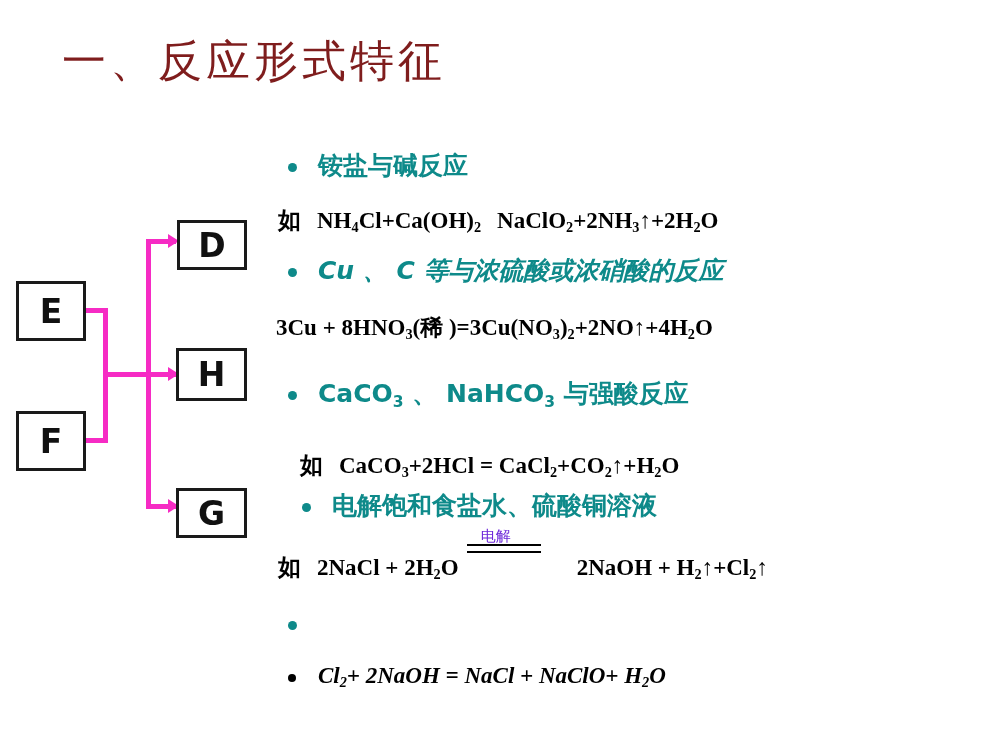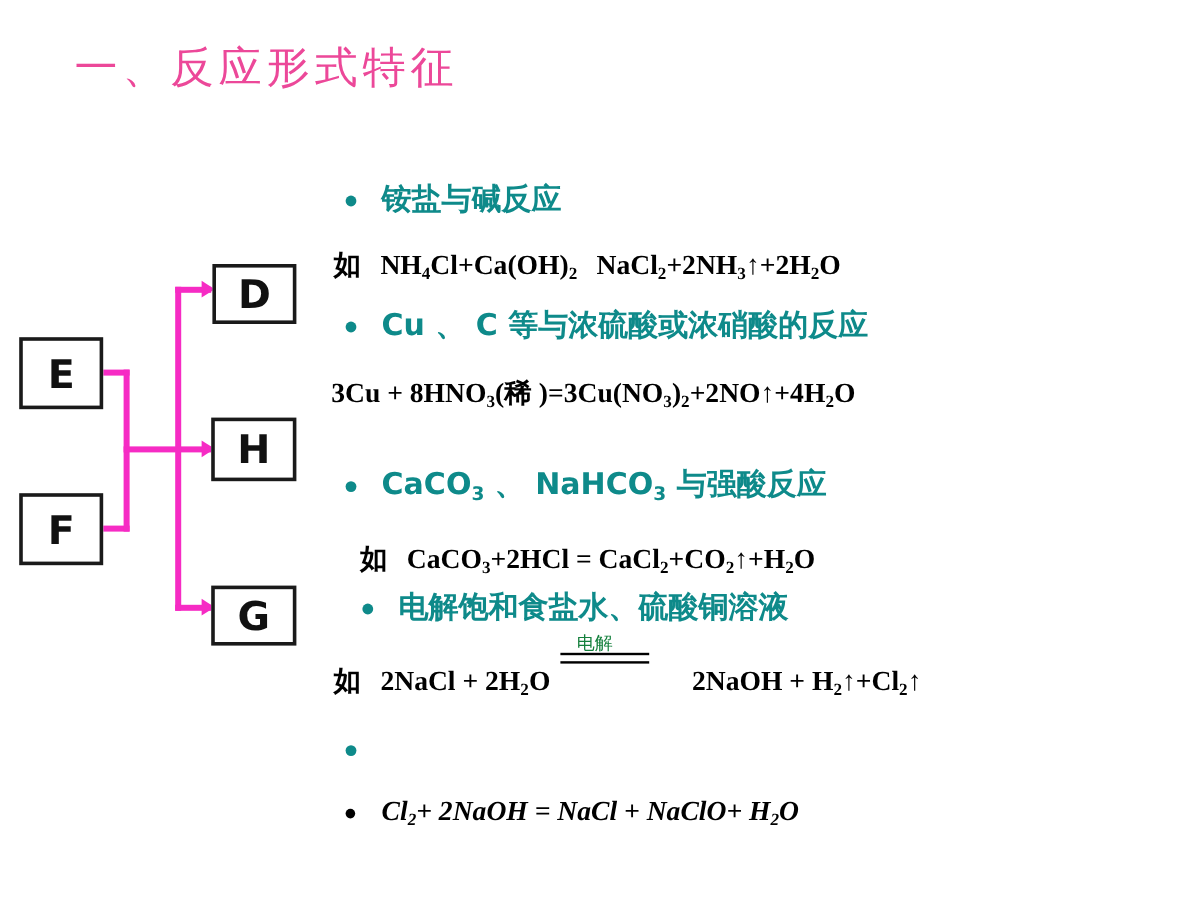--- a/index.html
+++ b/index.html
@@ -15,24 +15,24 @@
     overflow: hidden;
     font-family: "Liberation Serif", "DejaVu Serif", serif;
   }
 
   
   .title {
     position: absolute;
     left: 62px;
     top: 32px;
     font-family: Liberation Mono, monospace;
-    font-size: 36px;
+    font-size: 44px;
     font-weight: 400;
     letter-spacing: 4px;
-    color: #ec4899;
+    color: #7f1d1d;
     white-space: nowrap;
   }
   .subtitle {
     position: absolute;
     left: 40px;
     top: 105px;
     font-family: "DejaVu Serif", "Liberation Serif", serif;
     font-size: 36px;
     font-weight: 700;
     letter-spacing: 0px;
@@ -160,39 +160,39 @@
     vertical-align: baseline;
     height: 1em;
   }
   .elec-arrow .elec-label {
     position: absolute;
     left: 22px;
     top: -25px;
     font-family: "DejaVu Sans", "Liberation Sans", sans-serif;
     font-size: 15px;
     font-weight: 400;
-    color: #15803d;
+    color: #6d28d9;
     white-space: nowrap;
   }
   .elec-arrow .elec-rule {
     position: absolute;
     left: 8px;
     top: -8px;
     width: 74px;
     height: 5px;
     border-top: 2px solid #000;
     border-bottom: 2px solid #000;
   }
 
   
   .p-b1 { position: absolute; left: 0;  top: 0;   }
   .p-e1 { position: absolute; left: 0;  top: 55px; }
-  .p-b2 { position: absolute; left: 0;  top: 105px; }
+  .p-b2 { position: absolute; left: 0;  top: 105px; font-style: italic; }
   .p-e2 { position: absolute; left: -2px; top: 162px; }
-  .p-b3 { position: absolute; left: 0;  top: 228px; margin-top: 10px; }
+  .p-b3 { position: absolute; left: 0;  top: 228px; }
   .p-e3 { position: absolute; left: 22px; top: 300px; }
   .p-b4 { position: absolute; left: 14px;  top: 340px; }
   .p-e4 { position: absolute; left: 0;  top: 400px; }
   .p-b5 { position: absolute; left: 0;  top: 458px; }
   .p-e5 { position: absolute; left: 0;  top: 510px; }
 </style>
 </head>
 <body>
 
 <div id="slide">
@@ -220,21 +220,21 @@
   </div>
 
   <div id="content">
 
     <div class="row p-b1">
       <div class="bullet-line">
         <span class="dot"></span><span>铵盐与碱反应</span>
       </div>
     </div>
     <div class="row p-e1 eq-line">
-      <span>如</span><span class="gap-wide"></span><span>NH</span><sub>4</sub><span>Cl+Ca(OH)</span><sub>2</sub><span class="gap-wide"></span><span>NaCl</span><sub>2</sub><span>+2NH</span><sub>3</sub><span>↑+2H</span><sub>2</sub><span>O</span>
+      <span>如</span><span class="gap-wide"></span><span>NH</span><sub>4</sub><span>Cl+Ca(OH)</span><sub>2</sub><span class="gap-wide"></span><span>NaClO</span><sub>2</sub><span>+2NH</span><sub>3</sub><span>↑+2H</span><sub>2</sub><span>O</span>
     </div>
 
     <div class="row p-b2">
       <div class="bullet-line">
         <span class="dot"></span><span>Cu 、 C 等与浓硫酸或浓硝酸的反应</span>
       </div>
     </div>
     <div class="row p-e2 eq-line">
       <span>3Cu + 8HNO</span><sub>3</sub><span>(稀 )=3Cu(NO</span><sub>3</sub><span>)</span><sub>2</sub><span>+2NO↑+4H</span><sub>2</sub><span>O</span>
     </div>

